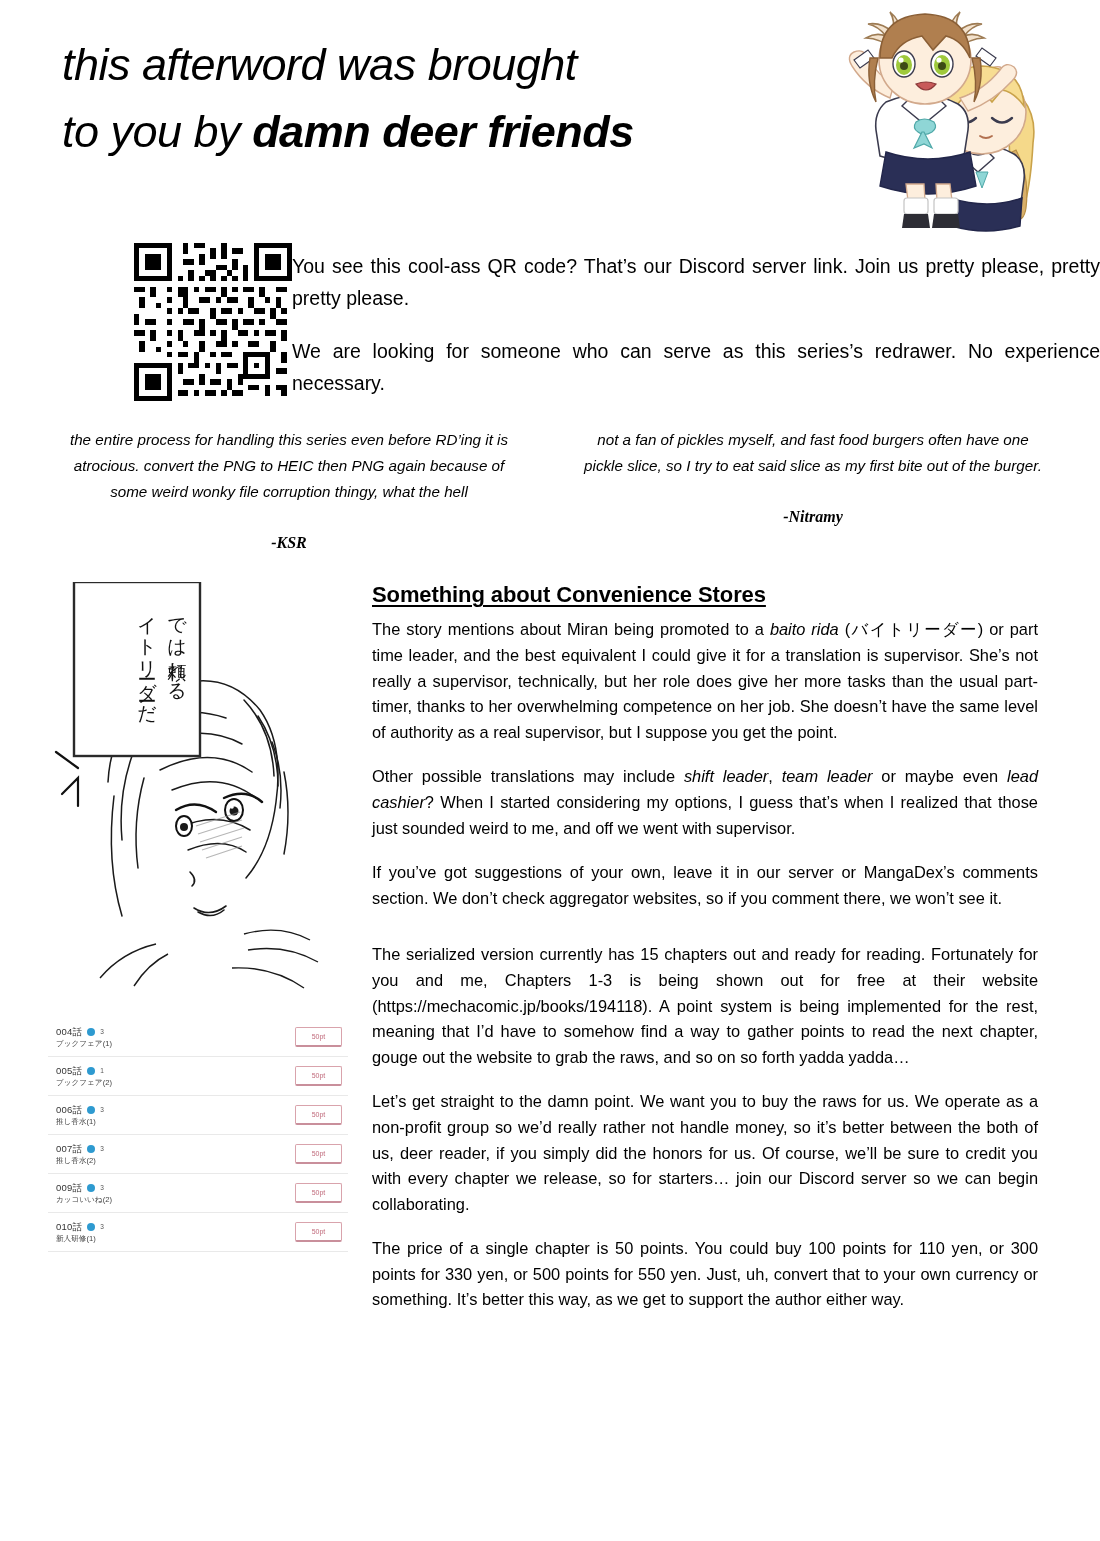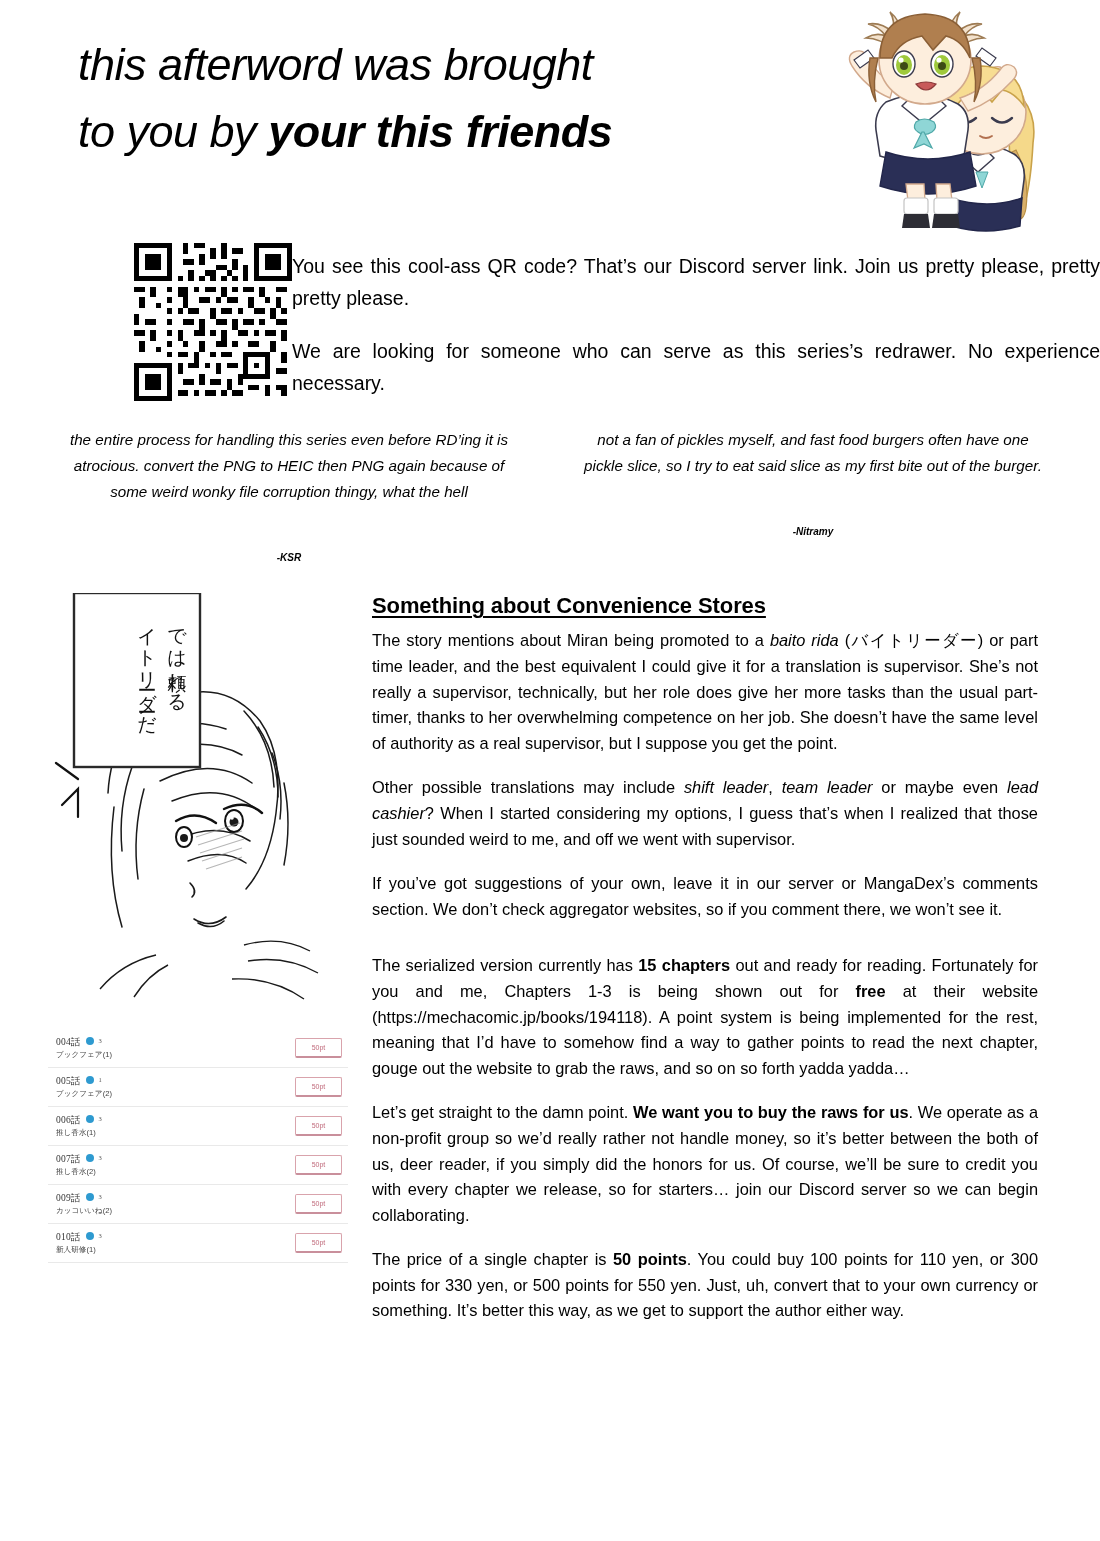--- a/index.html
+++ b/index.html
@@ -14,21 +14,21 @@
     overflow: hidden;
   }
 
   
   .header {
     position: relative;
     height: 225px;
   }
   .title-block {
     position: absolute;
-    left: 78px;
+    left: 62px;
     top: 32px;
     width: 760px;
   }
   .title-line {
     font-style: italic;
     font-size: 45px;
     line-height: 1.48;
     letter-spacing: -0.5px;
     font-weight: 400;
     white-space: nowrap;
@@ -83,22 +83,23 @@
   }
   .quote-body {
     font-style: italic;
     font-size: 15.2px;
     line-height: 1.72;
     margin: 0;
   }
   .quote-attrib {
     font-style: italic;
     font-weight: 700;
-    font-size: 10px;
-    margin-top: 47px;
+    font-size: 16px;
+    margin-top: 29px;
+    font-family: Liberation Serif, serif;
   }
 
   
   .body-wrap {
     display: flex;
     margin-top: 28px;
     padding: 0 62px 0 40px;
     gap: 24px;
     align-items: flex-start;
   }
@@ -131,23 +132,22 @@
     display: flex;
     align-items: center;
     justify-content: space-between;
     border-bottom: 1px solid #e9e9e9;
     padding: 7px 6px 7px 8px;
     height: 39px;
   }
   .chapter-meta { line-height: 1.18; }
   .chapter-title-line {
     display: flex;
-    align-items: flex-start;
+    align-items: center;
     gap: 5px;
-    font-family: Liberation Serif, serif;
   }
   .chapter-no {
     font-size: 9.5px;
     color: #333;
     letter-spacing: 0.2px;
   }
   .comment-icon {
     width: 8px;
     height: 8px;
     border-radius: 50%;
@@ -186,30 +186,30 @@
   }
   .article-h.second { margin-top: 0; }
   .article-p {
     font-size: 16.4px;
     line-height: 1.56;
     text-align: justify;
     text-align-last: left;
     margin: 0 0 19px 0;
   }
   .article-p em { font-style: italic; }
-  .article-p b { font-weight: 700; }
+  .article-p b { font-weight: 400; }
   .section-gap { height: 12px; }
 </style>
 </head>
 <body>
 
 <div class="header">
   <div class="title-block">
     <div class="title-line">this afterword was brought</div>
-    <div class="title-line"><span>to you by </span><span class="strong">your this friends</span></div>
+    <div class="title-line"><span>to you by </span><span class="strong">damn deer friends</span></div>
   </div>
 
   <div class="mascots">
     <svg viewBox="0 0 250 232" width="250" height="232" aria-hidden="true">
 
       <g>
 
         <path d="M133 95 q34 -22 60 2 q14 18 10 44 q-2 38 -8 60 q-4 14 -14 12 q-8 -2 -6 -14 q6 -34 4 -60 z" fill="#f5d98a" stroke="#c9a24a" stroke-width="1.6"></path>
         <path d="M186 148 q14 26 10 58 q-2 14 -12 12 q-8 -3 -6 -14 q5 -28 0 -52 z" fill="#d9b06a" stroke="#b98f45" stroke-width="1.2"></path>
 

